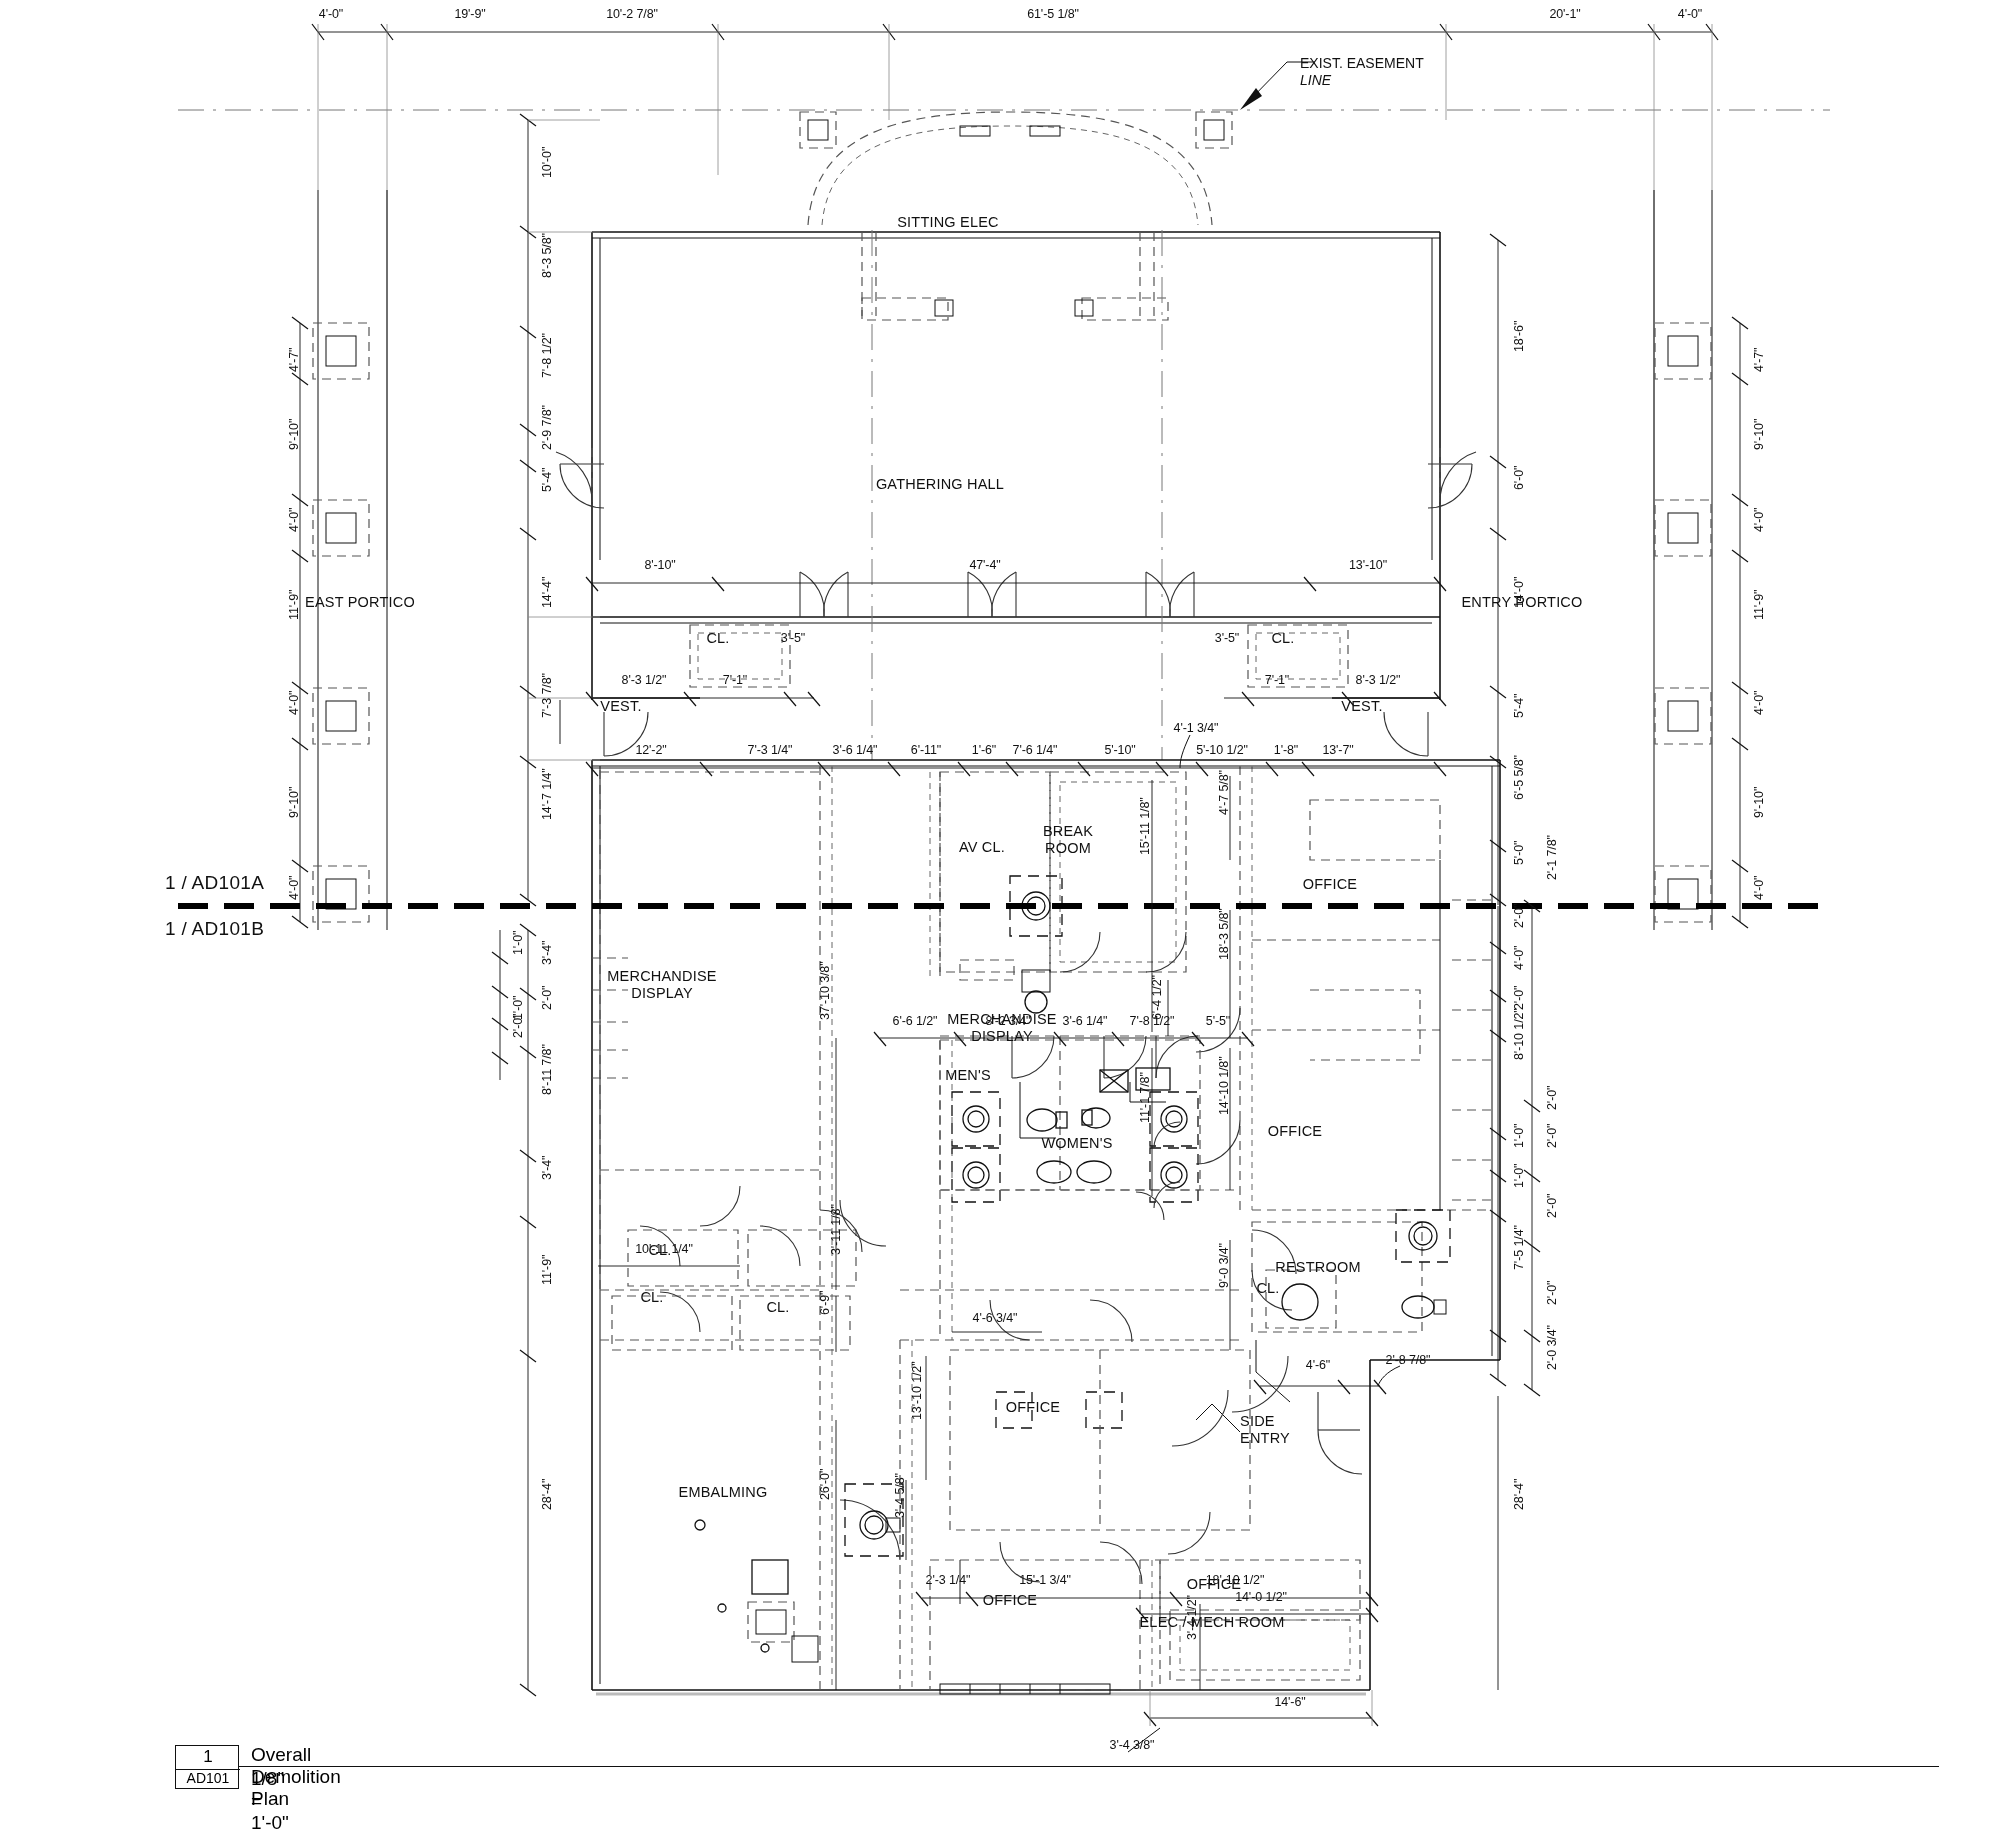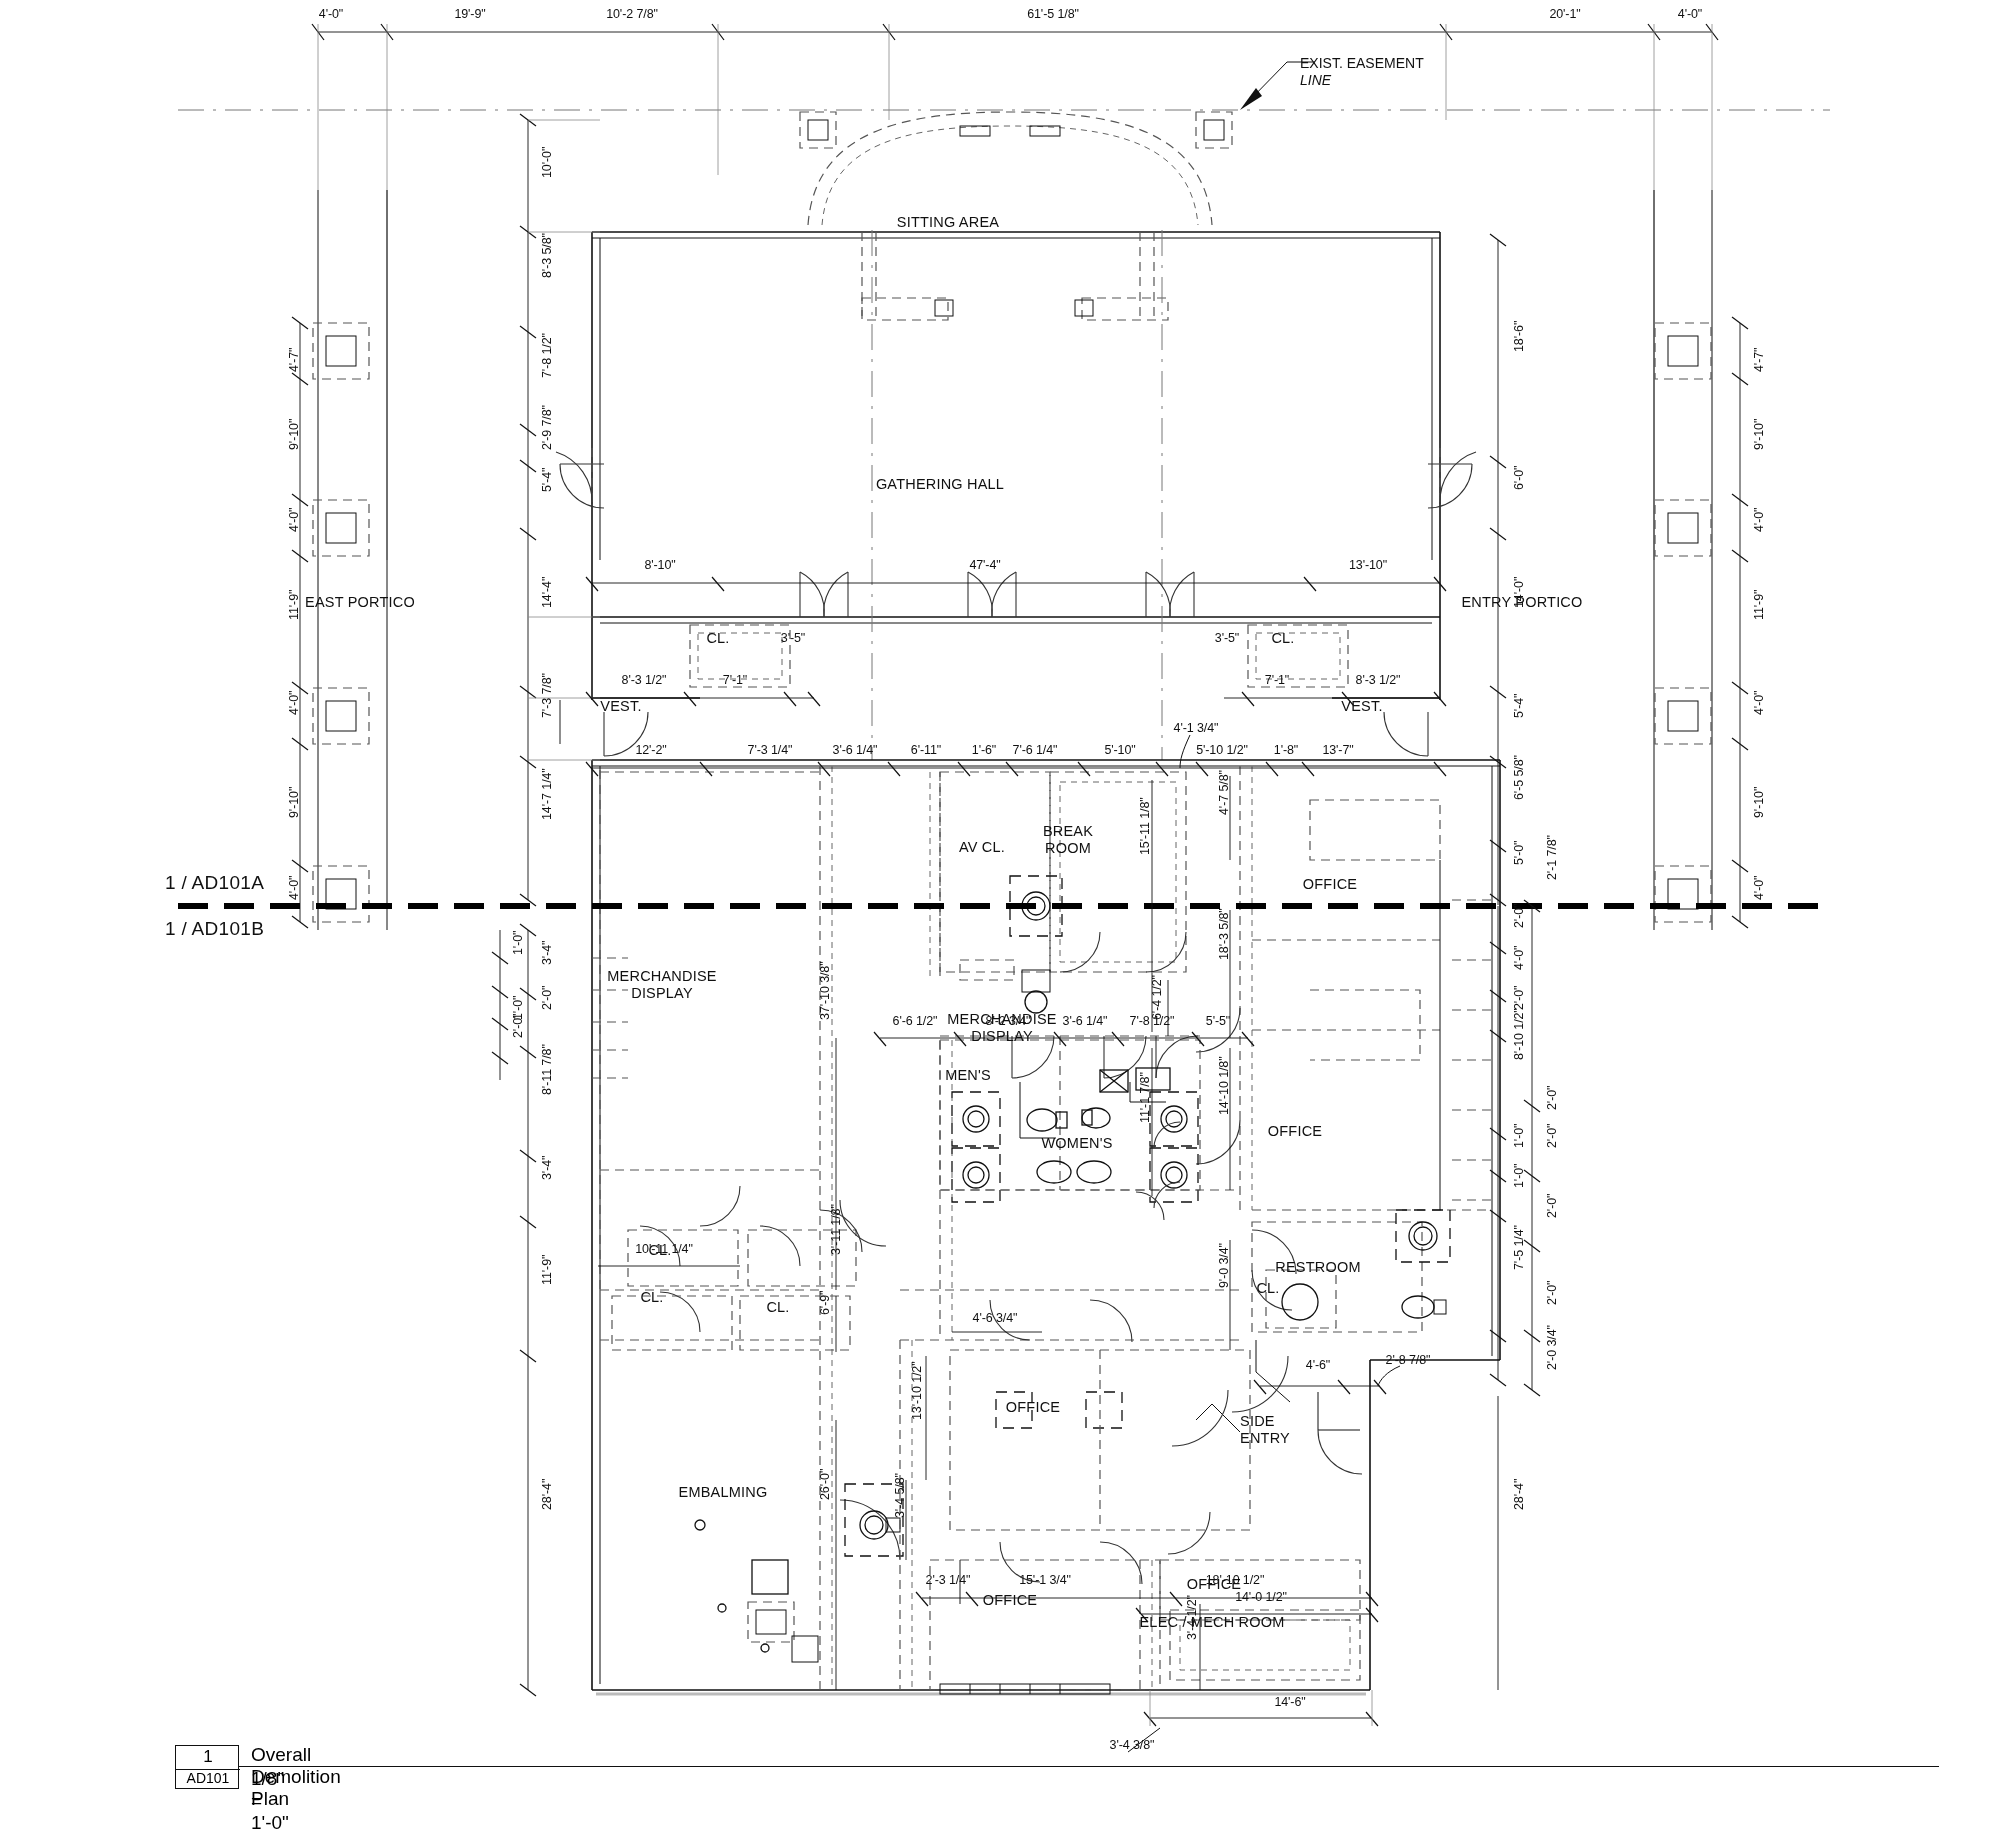--- a/index.html
+++ b/index.html
@@ -667,21 +667,21 @@
       <line class="dm" x1="1230" y1="910" x2="1230" y2="1038"></line>
       <line class="dm" x1="1230" y1="1048" x2="1230" y2="1190"></line>
       <line class="dm" x1="1152" y1="780" x2="1152" y2="1032"></line>
       <line class="dm" x1="1152" y1="1048" x2="1152" y2="1196"></line>
       <line class="dm" x1="1168" y1="980" x2="1168" y2="1036"></line>
     </g>
 
   </svg>
 
   <div id="text-layer">
-      <div class="txt room" style="left: 948px; top: 222px; transform: translate(-50%, -50%); text-align: center;">SITTING AREA</div>
+      <div class="txt room" style="left: 948px; top: 222px; transform: translate(-50%, -50%); text-align: center;">SITTING ELEC</div>
       <div class="txt room" style="left: 940px; top: 484px; transform: translate(-50%, -50%); text-align: center;">GATHERING HALL</div>
       <div class="txt room" style="left: 360px; top: 602px; transform: translate(-50%, -50%); text-align: right;">EAST PORTICO</div>
       <div class="txt room" style="left: 1522px; top: 602px; transform: translate(-50%, -50%); text-align: center;">ENTRY PORTICO</div>
       <div class="txt room" style="left: 621px; top: 706px; transform: translate(-50%, -50%); text-align: center;">VEST.</div>
       <div class="txt room" style="left: 1362px; top: 706px; transform: translate(-50%, -50%); text-align: center;">VEST.</div>
       <div class="txt room" style="left: 718px; top: 638px; transform: translate(-50%, -50%); text-align: center;">CL.</div>
       <div class="txt room" style="left: 1283px; top: 638px; transform: translate(-50%, -50%); text-align: center;">CL.</div>
       <div class="txt room" style="left: 982px; top: 847px; transform: translate(-50%, -50%); text-align: center;">AV CL.</div>
       <div class="txt room two" style="left: 1068px; top: 840px; transform: translate(-50%, -50%); text-align: center;">BREAK<br>ROOM</div>
       <div class="txt room" style="left: 1330px; top: 884px; transform: translate(-50%, -50%); text-align: center;">OFFICE</div>

